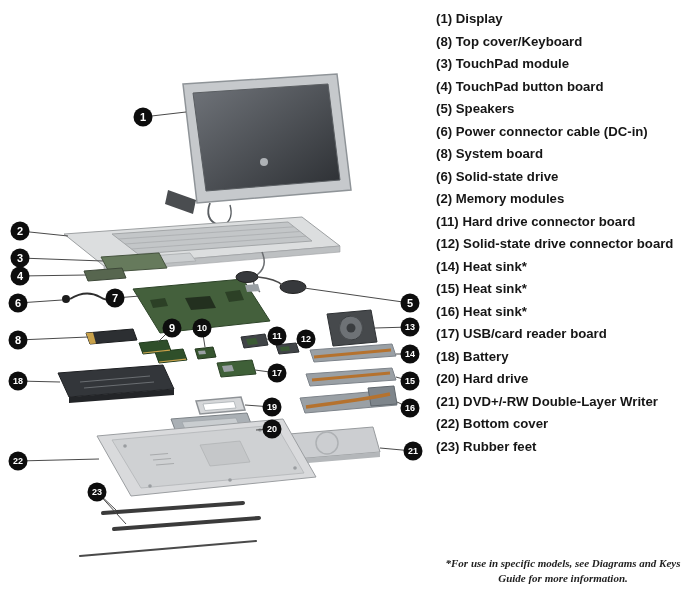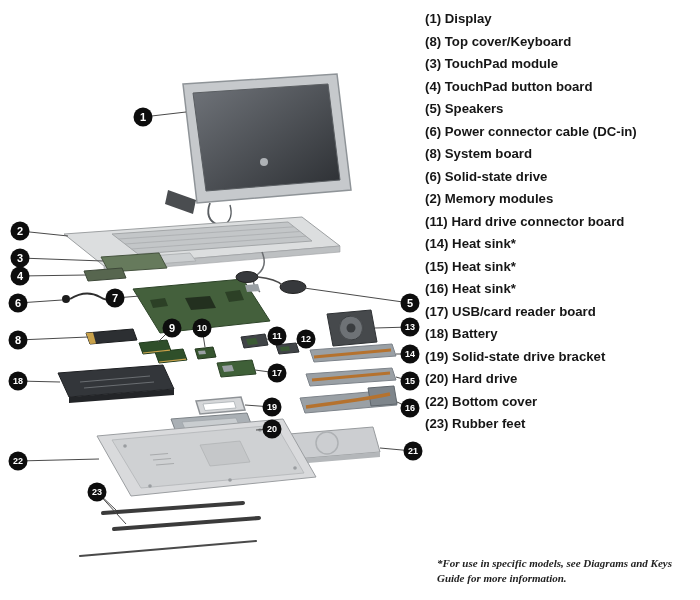--- a/index.html
+++ b/index.html
@@ -1,22 +1,22 @@
 <!DOCTYPE html>
 <html><head>
 <meta charset="utf-8">
 <style>
   html,body{margin:0;padding:0;background:#fff;}
   .canvas{position:relative;width:700px;height:600px;background:#ffffff;overflow:hidden;
           font-family:"Liberation Sans",sans-serif;}
   .diagram{position:absolute;left:0;top:0;width:435px;height:600px;}
-  .legend{position:absolute;left:425px;top:8px;width:260px;}
+  .legend{position:absolute;left:436px;top:8px;width:260px;}
   .legend-item{font:700 13.2px/22.5px "Liberation Sans",sans-serif;color:#161616;white-space:nowrap;}
   .footnote{position:absolute;left:437px;top:556px;width:252px;
-            font:italic 700 11px/14.5px "Liberation Serif",serif;color:#222;}
+            font:italic 700 11px/14.5px "Liberation Serif",serif;color:#222;text-align:center;}
   
   .leader{stroke:#4a4a4a;stroke-width:1;}
   .badge-circle{fill:#0d0d0d;}
   .badge-num{fill:#ffffff;font:700 11px "Liberation Sans",sans-serif;text-anchor:middle;}
   .badge-num.two{font-size:9px;}
   .metal{fill:#9aa0a5;stroke:#7d838a;stroke-width:1;}
   .pcb{fill:#44603c;stroke:#2e4429;stroke-width:1;}
   .darkpart{fill:#33363a;stroke:#1e2023;stroke-width:1;}
 </style>
 </head>
@@ -303,26 +303,27 @@
       <div class="legend-item">(1) Display</div>
       <div class="legend-item">(8) Top cover/Keyboard</div>
       <div class="legend-item">(3) TouchPad module</div>
       <div class="legend-item">(4) TouchPad button board</div>
       <div class="legend-item">(5) Speakers</div>
       <div class="legend-item">(6) Power connector cable (DC-in)</div>
       <div class="legend-item">(8) System board</div>
       <div class="legend-item">(6) Solid-state drive</div>
       <div class="legend-item">(2) Memory modules</div>
       <div class="legend-item">(11) Hard drive connector board</div>
+      <div class="legend-item">(12) Solid-state drive connector board</div>
       <div class="legend-item">(14) Heat sink*</div>
       <div class="legend-item">(15) Heat sink*</div>
       <div class="legend-item">(16) Heat sink*</div>
       <div class="legend-item">(17) USB/card reader board</div>
       <div class="legend-item">(18) Battery</div>
-      <div class="legend-item">(19) Solid-state drive bracket</div>
       <div class="legend-item">(20) Hard drive</div>
+      <div class="legend-item">(21) DVD+/-RW Double-Layer Writer</div>
       <div class="legend-item">(22) Bottom cover</div>
       <div class="legend-item">(23) Rubber feet</div>
     </div>
 
   <div class="footnote">*For use in specific models, see Diagrams and Keys Guide for more information.</div>
 
 </div>
 
 </body></html>

